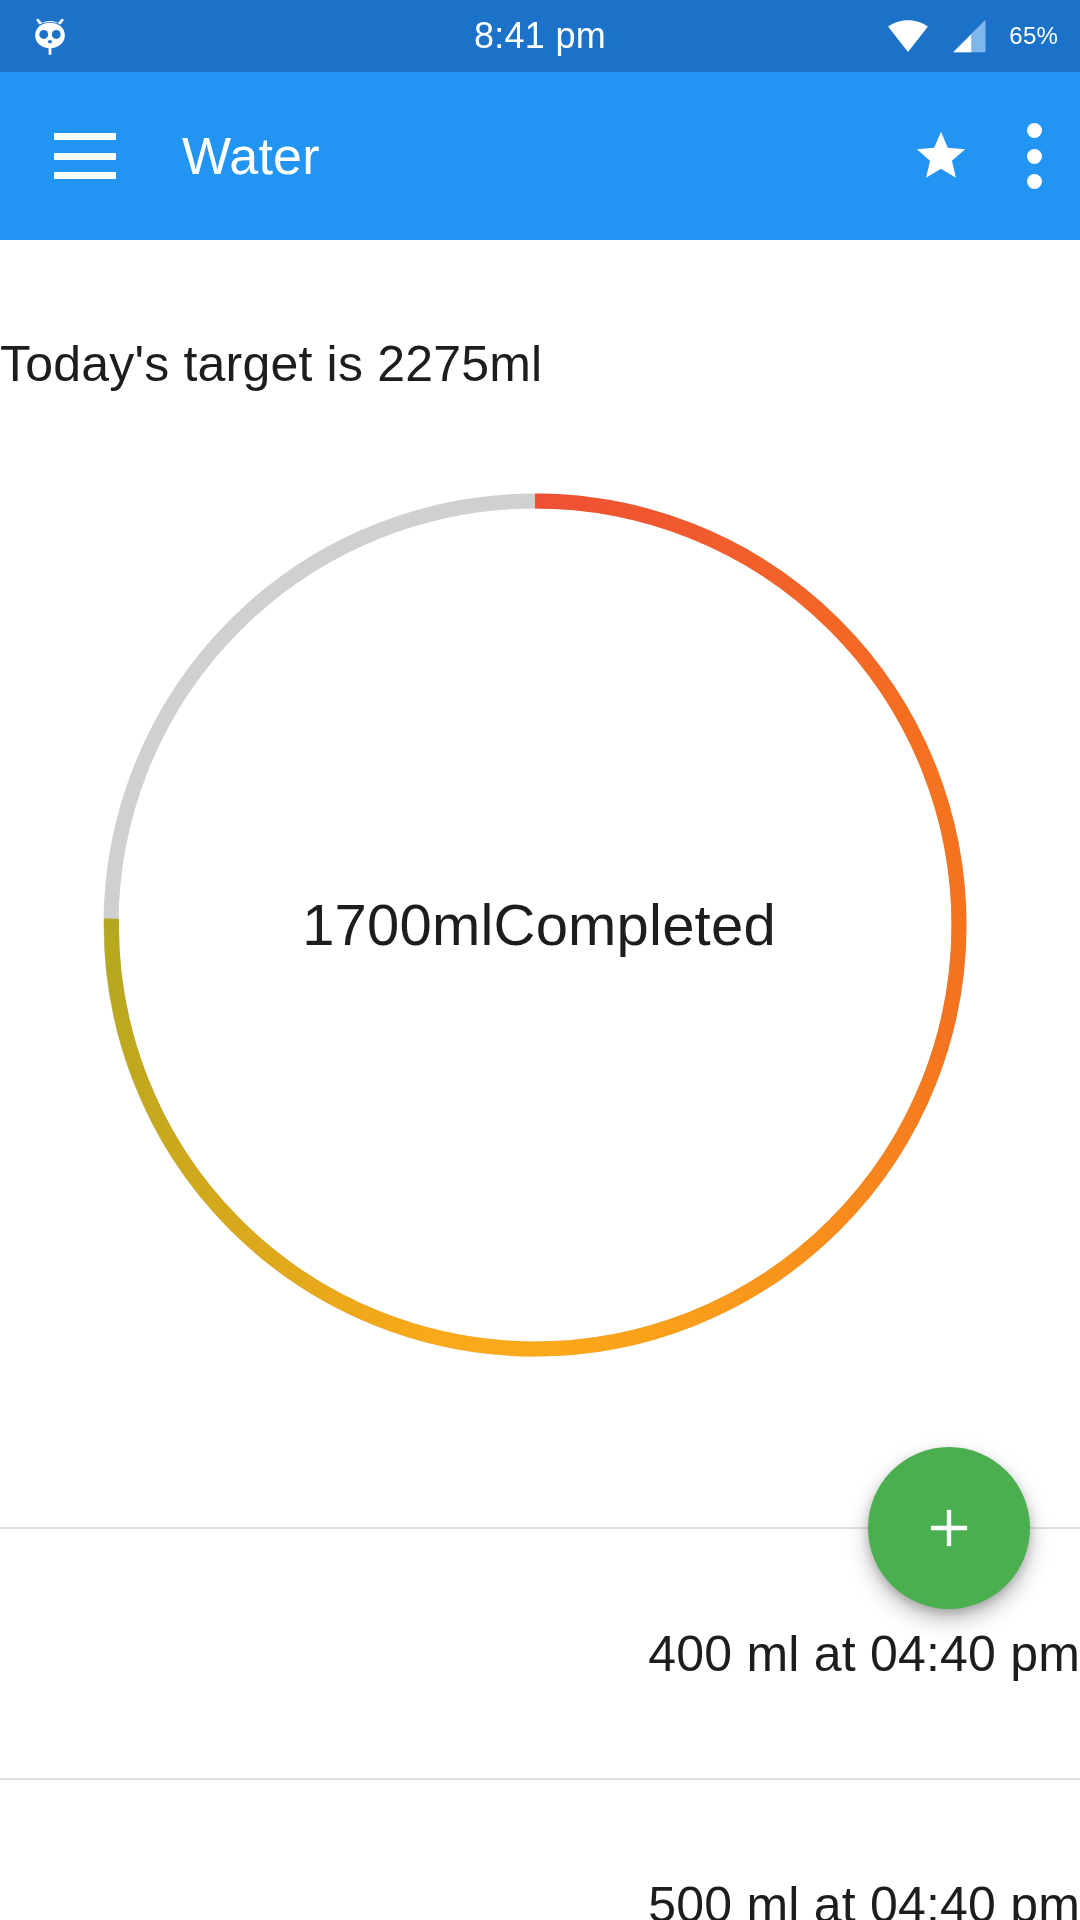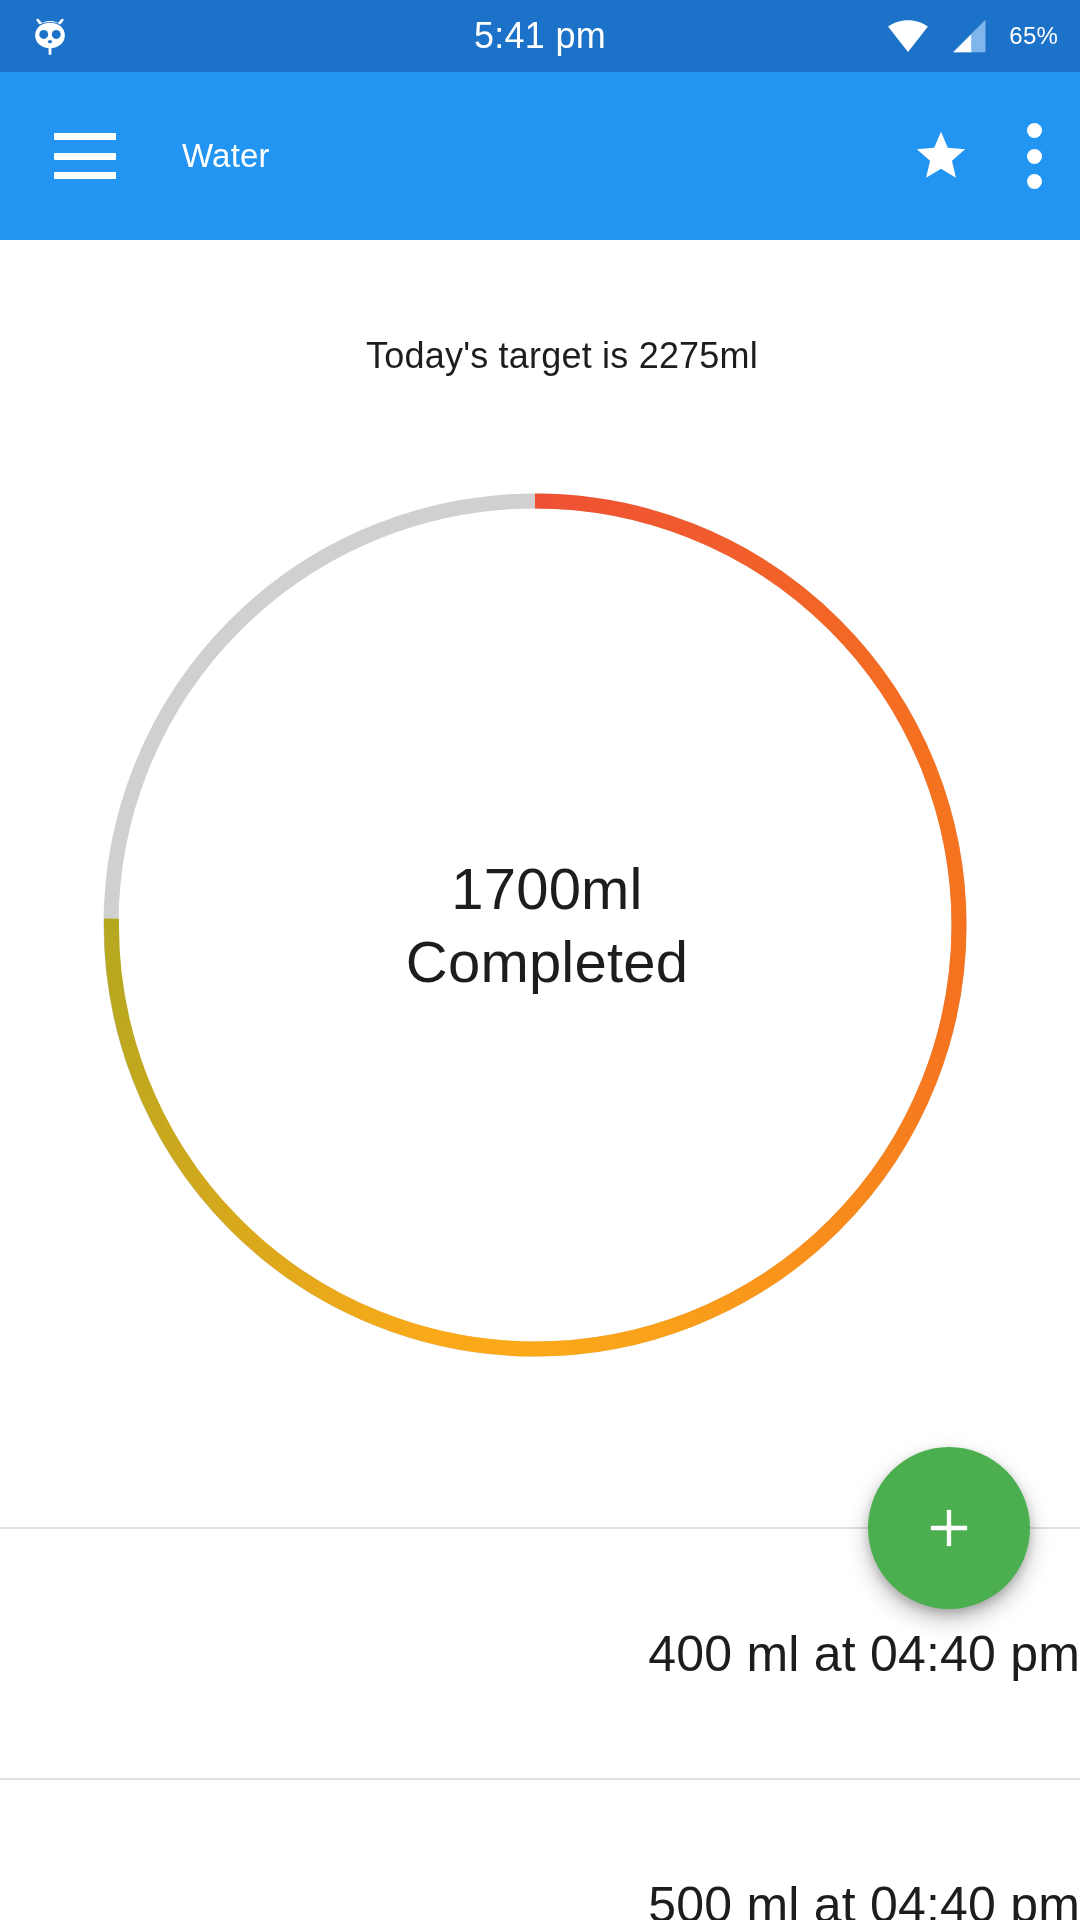--- a/index.html
+++ b/index.html
@@ -90,21 +90,21 @@
     height: 7px;
     background: #ffffff;
     border-radius: 1px;
   }
   .app-title {
     position: absolute;
     left: 182px;
     top: 50%;
     transform: translateY(-50%);
     color: #ffffff;
-    font-size: 33px;
+    font-size: 52px;
     font-weight: 500;
     letter-spacing: 0.2px;
     text-align: center;
   }
   .appbar-actions {
     position: absolute;
     right: 34px;
     top: 50%;
     transform: translateY(-50%);
     display: flex;
@@ -135,45 +135,43 @@
     top: 240px; left: 0;
     width: 1080px;
     height: 1680px;
     background: #ffffff;
   }
 
   .target-line {
     position: absolute;
     top: 95px;
     left: 0; right: 0;
-    text-align: center;
-    font-size: 36px;
+    font-size: 50px;
     font-weight: 300;
     color: #1d1d1d;
     letter-spacing: 0.2px;
-    padding-left: 44px;
   }
 
   
   .ring-wrap {
     position: absolute;
     top: 245px;
     left: 95px;
     width: 880px;
     height: 880px;
   }
   .ring-svg { width: 880px; height: 880px; display: block; }
 
   .ring-center {
     position: absolute;
-    top: 0; left: 12px;
+    top: 0; left: 4px;
     width: 880px;
     height: 880px;
     display: flex;
-    flex-direction: column;
+    flex-direction: row;
     align-items: center;
     justify-content: center;
     pointer-events: none;
   }
   .ring-amount {
     font-size: 58px;
     font-weight: 300;
     color: #1d1d1d;
     line-height: 1.26;
     letter-spacing: 0.2px;
@@ -247,21 +245,21 @@
       <svg class="cid-logo" viewBox="0 0 24 24">
         <path fill="#ffffff" d="M6.2 4.0c-0.45 0-0.62 0.42-0.40 0.82 0.30 0.56 0.85 1.25 1.45 1.82 1.2-0.70 2.66-1.12 4.75-1.12s3.55 0.42 4.75 1.12c0.60-0.57 1.15-1.26 1.45-1.82 0.22-0.40 0.05-0.82-0.40-0.82-0.30 0-0.60 0.22-0.85 0.55-0.35 0.47-0.80 1.02-1.25 1.42-1.15-0.55-2.45-0.85-3.70-0.85s-2.55 0.30-3.70 0.85c-0.45-0.40-0.90-0.95-1.25-1.42C6.80 4.22 6.50 4.0 6.2 4.0z"></path>
         <path fill="#ffffff" d="M12 5.9c-3.95 0-6.85 2.45-6.85 5.85 0 3.40 2.90 5.85 6.85 5.85s6.85-2.45 6.85-5.85C18.85 8.35 15.95 5.9 12 5.9z"></path>
         <circle cx="9.1" cy="11.3" r="2.05" fill="#1C72C8"></circle>
         <circle cx="14.9" cy="11.3" r="2.05" fill="#1C72C8"></circle>
         <ellipse cx="12" cy="14.6" rx="0.95" ry="0.75" fill="#1C72C8"></ellipse>
         <rect x="11.35" y="17.2" width="1.3" height="3.5" rx="0.2" fill="#ffffff"></rect>
       </svg>
     </div>
 
-    <div class="status-clock">5:41 pm</div>
+    <div class="status-clock">8:41 pm</div>
 
     <div class="status-right">
       <svg class="wifi-icon" viewBox="0 0 24 24">
         <path fill="#ffffff" d="M1.6 7.1C4.4 5.0 8.0 3.8 12 3.8s7.6 1.2 10.4 3.3L12 20.3 1.6 7.1z"></path>
       </svg>
       <svg class="signal-icon" viewBox="0 0 24 24">
         <path fill="#7FB6EC" d="M21 3.2v17.6H3L21 3.2z"></path>
         <path fill="#ffffff" d="M13.2 11.2v9.6H3.6l9.6-9.6z"></path>
       </svg>
       <span class="battery-pct">65%</span>

